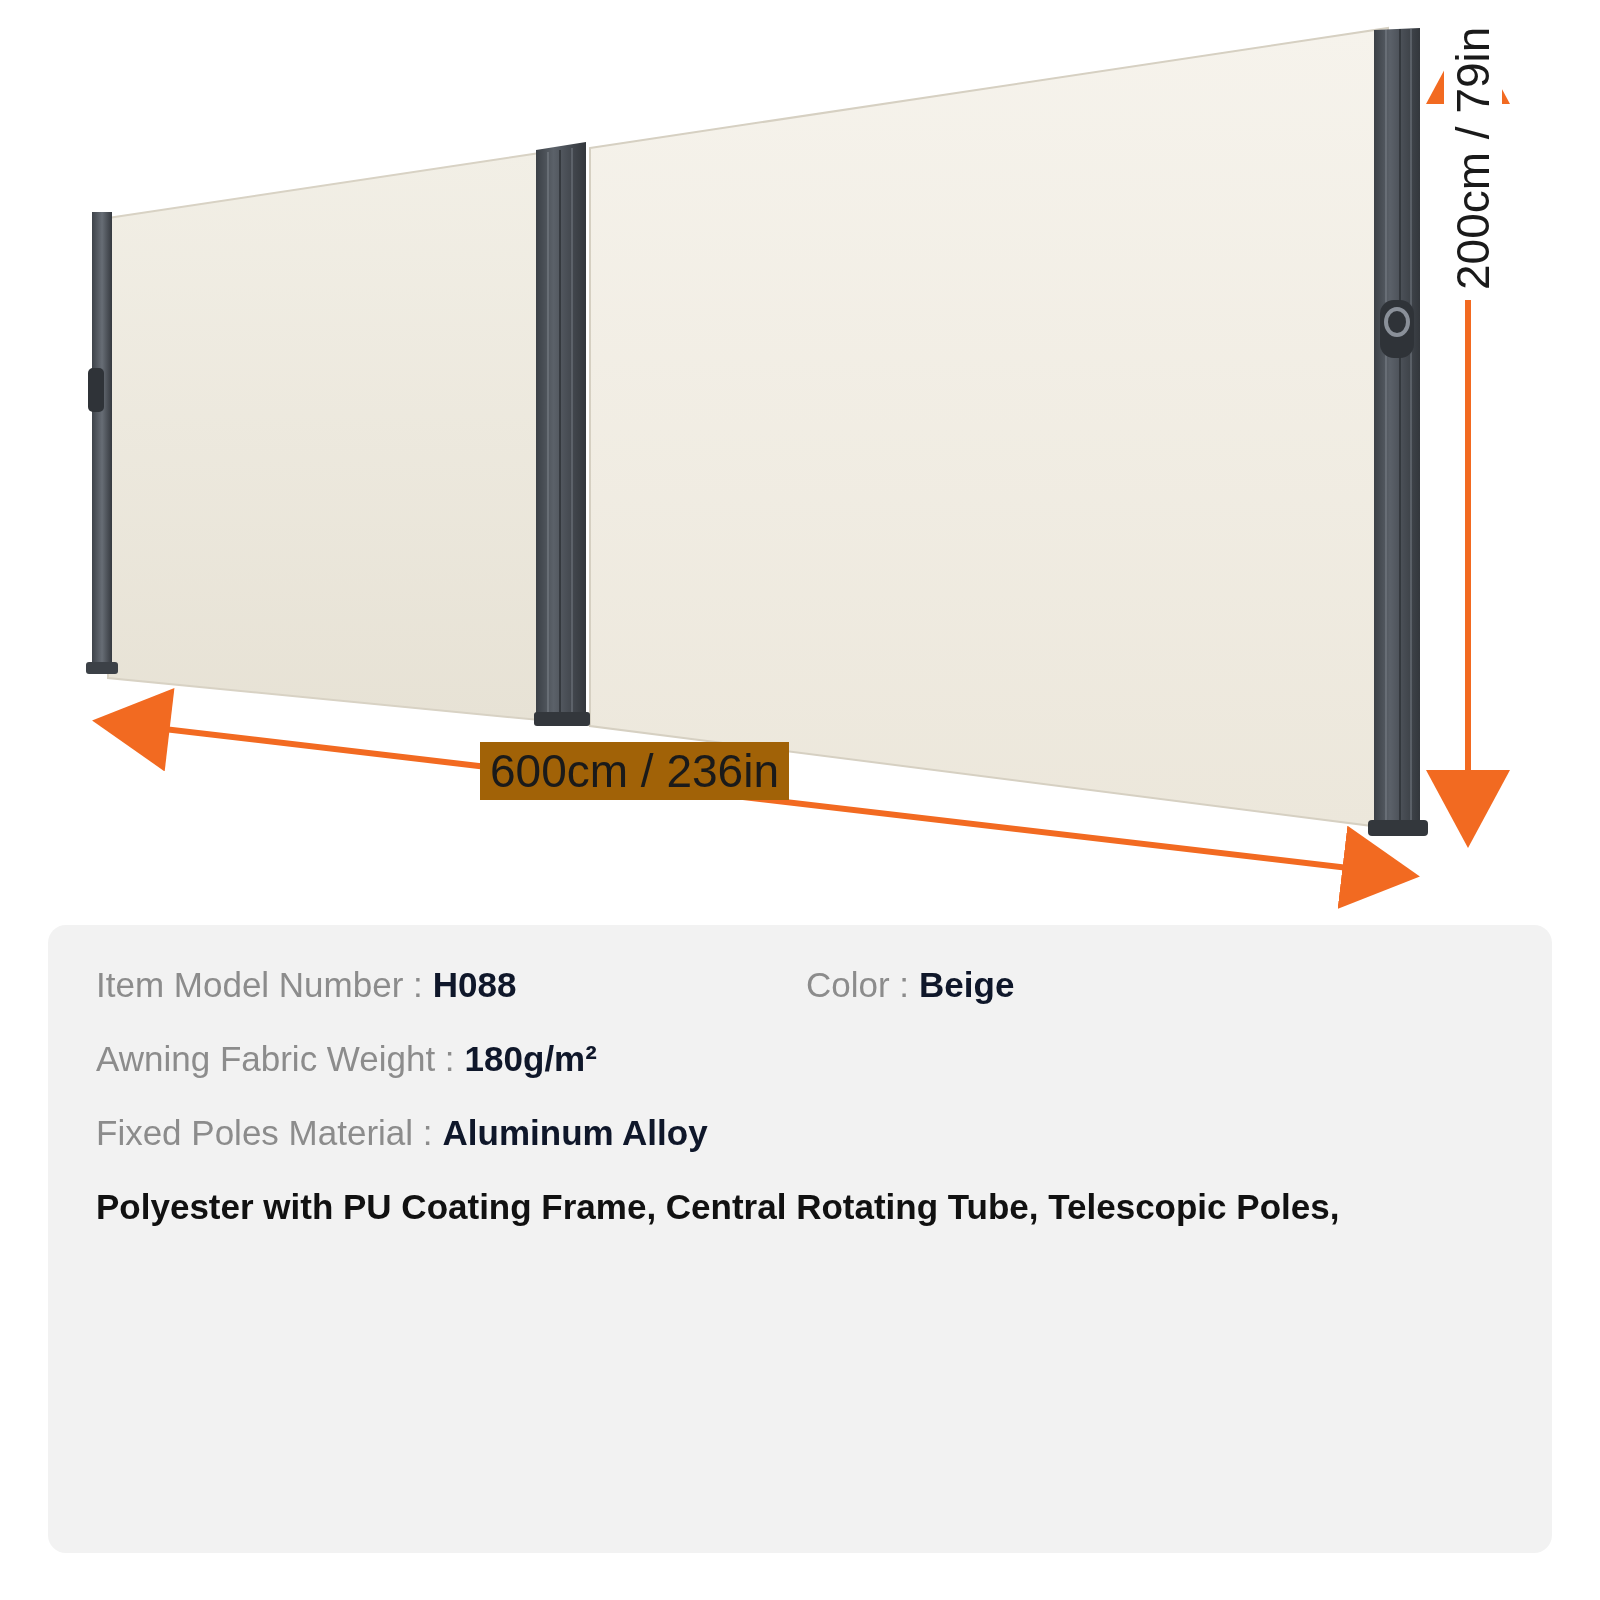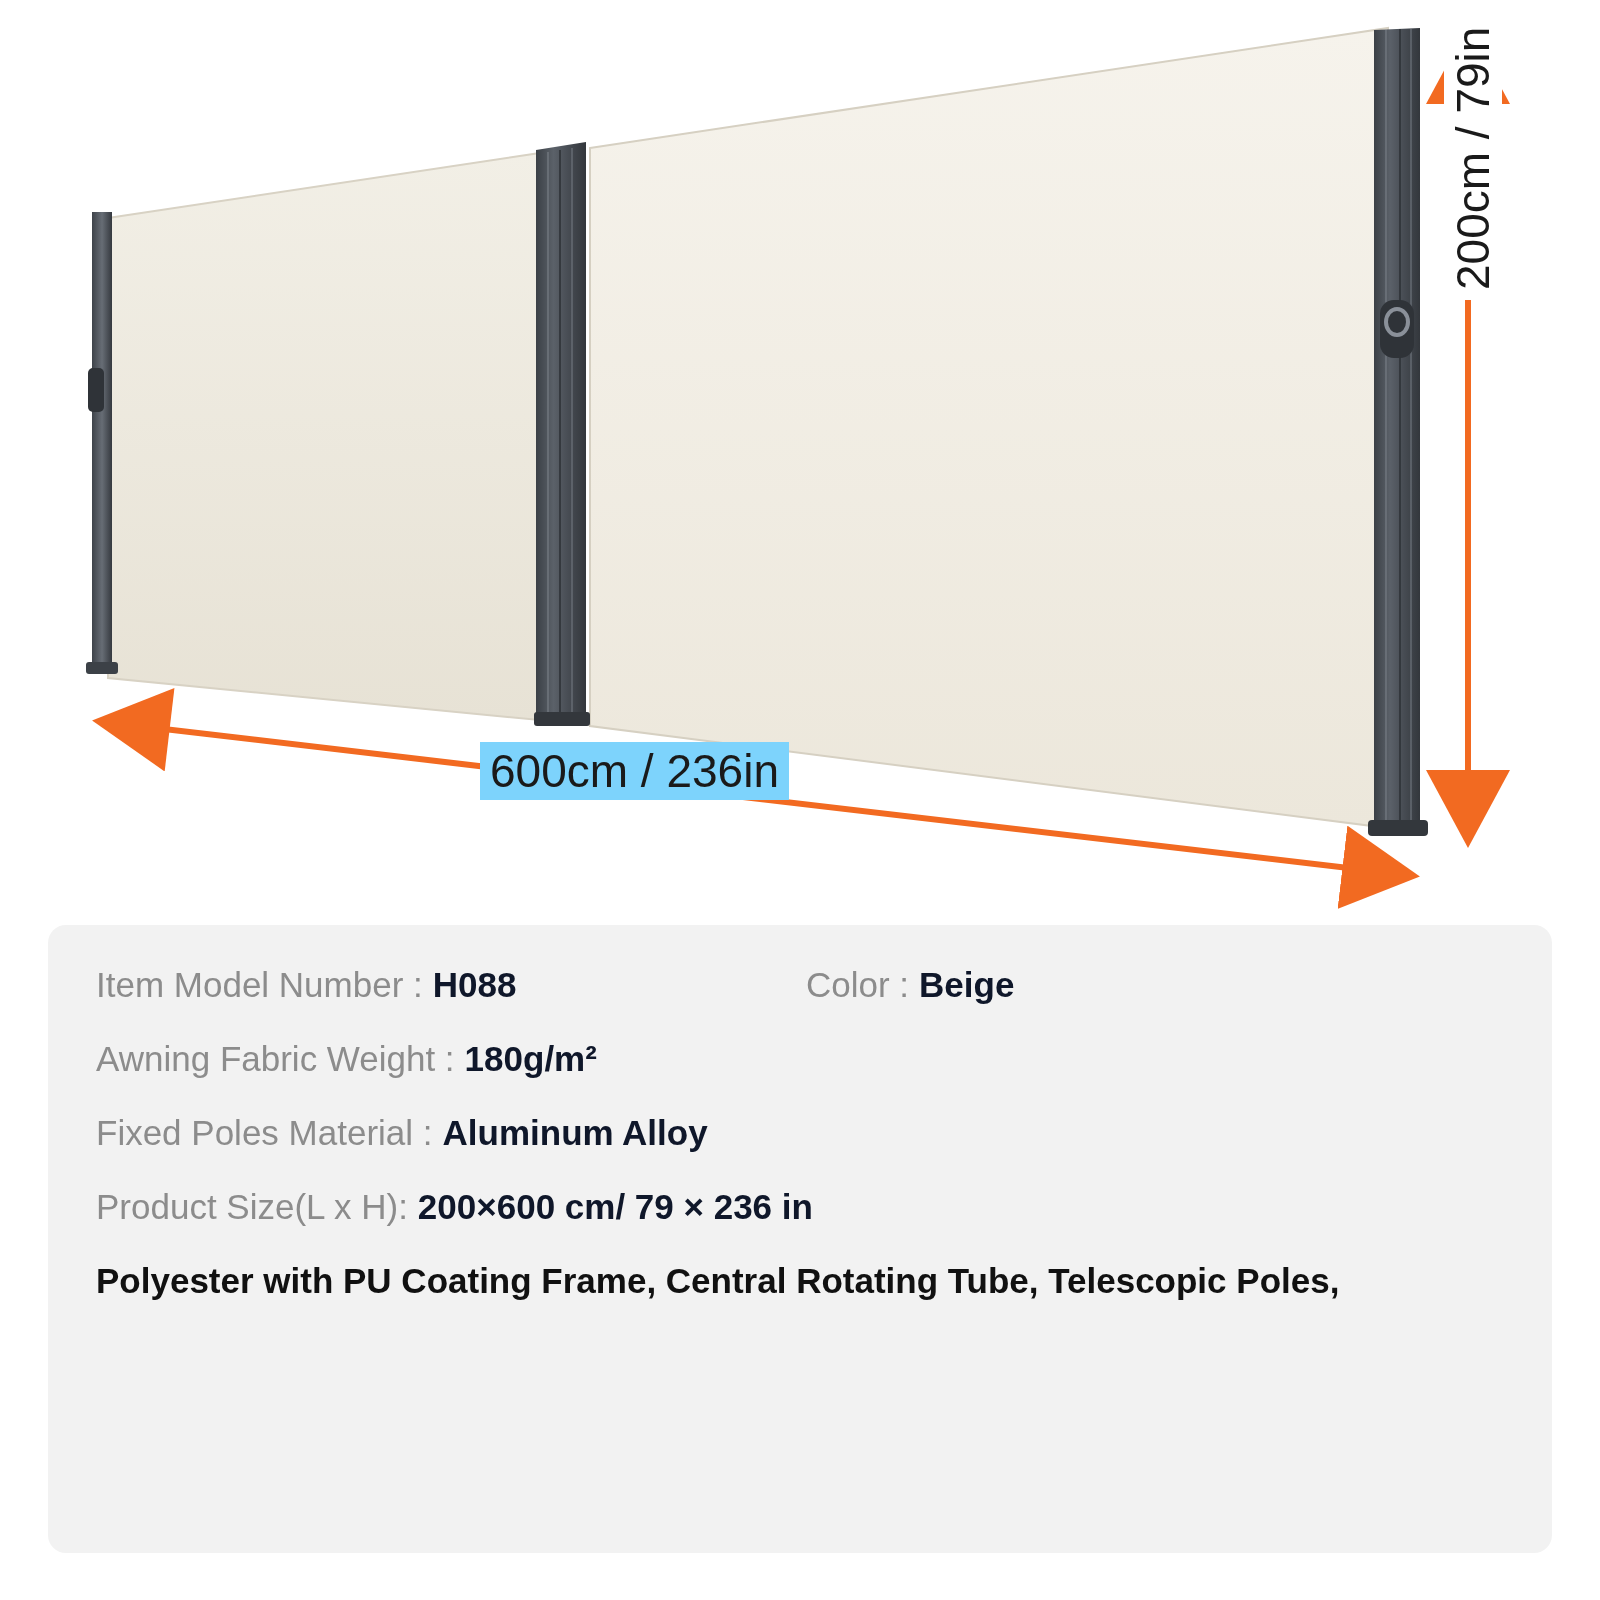--- a/index.html
+++ b/index.html
@@ -177,21 +177,21 @@
 
       <g>
         <line x1="104" y1="722" x2="1408" y2="875" stroke="#F26A21" stroke-width="6" marker-start="url(#arrowHeadStart)" marker-end="url(#arrowHead)"></line>
       </g>
 
       <g>
         <line x1="1468" y1="38" x2="1468" y2="836" stroke="#F26A21" stroke-width="6" marker-start="url(#arrowHeadStart)" marker-end="url(#arrowHead)"></line>
       </g>
     </svg>
 
-    <div class="dim-label" id="dim-width-label" style="background:#7dd3fc; padding:2px 10px;">600cm / 236in</div>
+    <div class="dim-label" id="dim-width-label" style="background:#a16207; padding:2px 10px;">600cm / 236in</div>
 
     <div class="dim-label" id="dim-height-label" style="background:#ffffff; padding:2px 10px;">200cm / 79in</div>
   </div>
 
   <div id="spec-panel">
 
     <div class="spec-row">
       <div class="spec-cell left">
         <span class="spec-label">Item Model Number :</span>
         <span class="spec-value">H088</span>
@@ -209,25 +209,19 @@
       </div>
     </div>
 
     <div class="spec-row">
       <div class="spec-cell left">
         <span class="spec-label">Fixed Poles Material :</span>
         <span class="spec-value">Aluminum Alloy</span>
       </div>
     </div>
 
-    <div class="spec-row">
-      <div class="spec-cell left" style="width:auto;flex:0 0 auto;">
-        <span class="spec-label">Product Size(L x H):</span>
-        <span class="spec-value">200×600 cm/ 79 × 236 in</span>
-      </div>
-    </div>
 
     <div class="spec-block">
       <div class="material-line">Polyester with PU Coating Frame, Central Rotating Tube, Telescopic Poles,</div>
     </div>
 
   </div>
 </div>
 
 </body></html>

